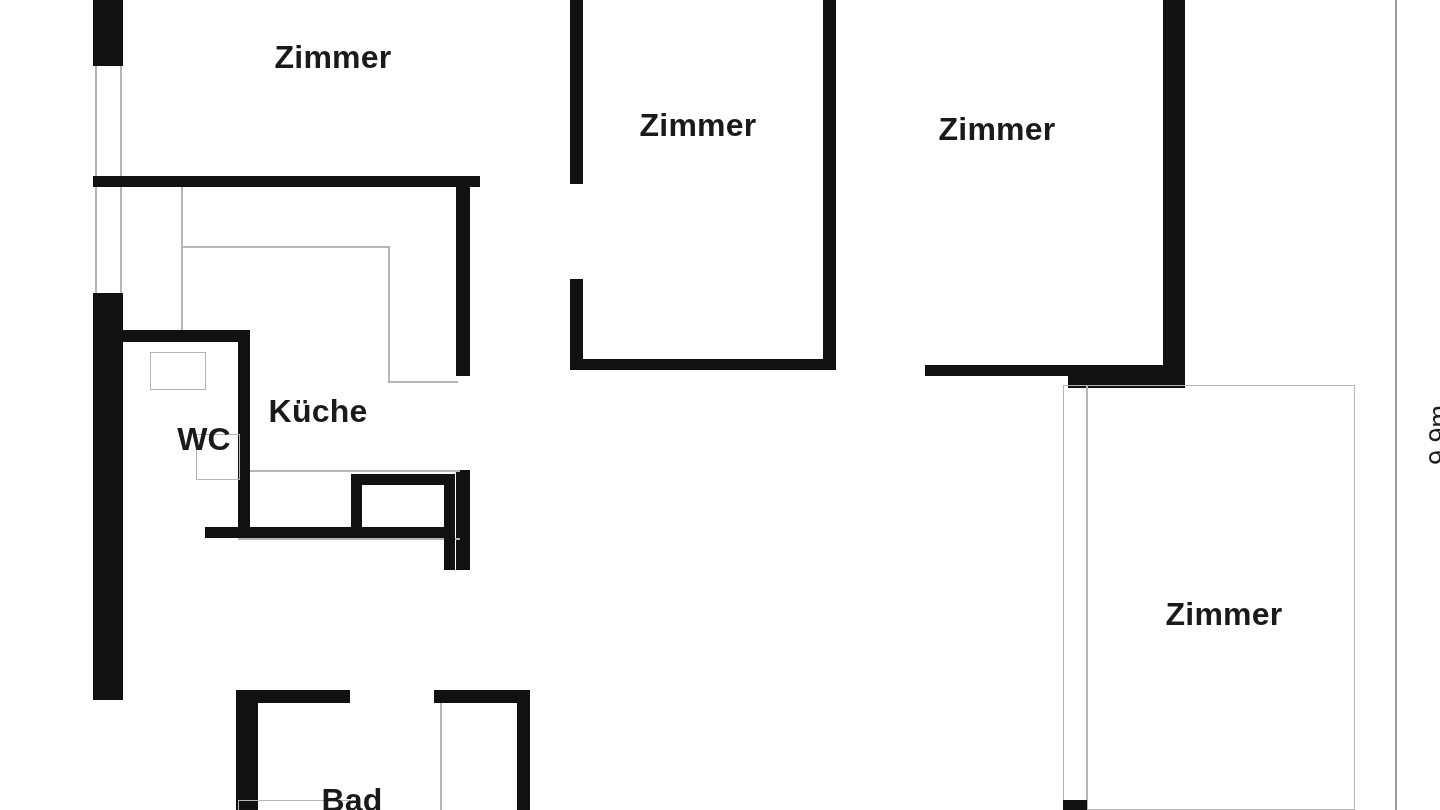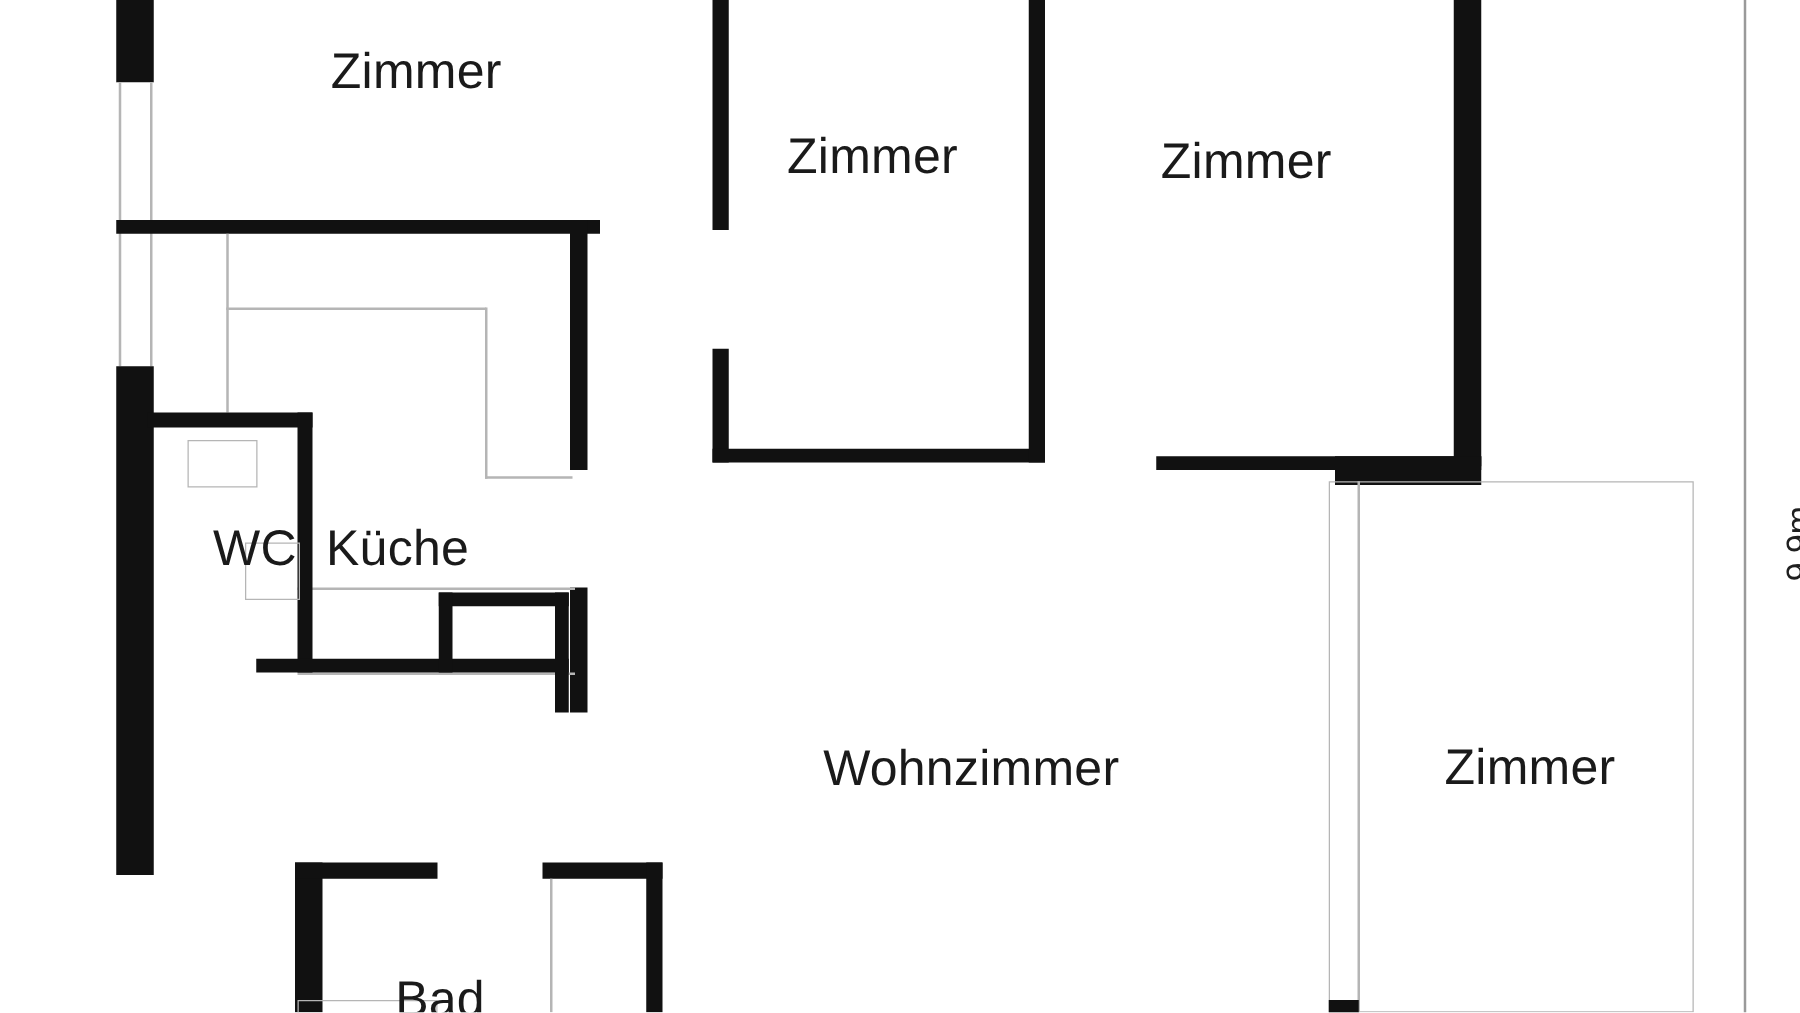--- a/index.html
+++ b/index.html
@@ -36,22 +36,22 @@
   }
   .vline {
     position: absolute;
     background: #b5b5b5;
     width: 1.5px;
   }
   
   .label {
     position: absolute;
     color: #1a1a1a;
-    font-size: 40px;
-    font-weight: 400;
+    font-size: 32px;
+    font-weight: 700;
     letter-spacing: 0.2px;
     white-space: nowrap;
     line-height: 1;
     font-family: "Liberation Sans", sans-serif;
   }
   .label.centered {
     transform: translate(-50%, -50%);
   }
   
   .dim-line {
@@ -134,23 +134,22 @@
 
   <div class="dim-line" style="left:1395px; top:-10px; height:830px;"></div>
   <div class="dim-text" style="left:1424px; top:465px;">9.9m</div>
 
   <div class="label centered" style="left:333px; top:57px;">Zimmer</div>
 
   <div class="label centered" style="left:698px; top:125px;">Zimmer</div>
 
   <div class="label centered" style="left:997px; top:129px;">Zimmer</div>
 
-  <div class="label centered" style="left:318px; top:411px;margin-top:28px;">Küche</div>
+  <div class="label centered" style="left:318px; top:411px;">Küche</div>
 
   <div class="label centered" style="left:160px; top:439px;margin-left:44px;">WC</div>
 
-  <div class="label centered" style="left:777px; top:615px;">Wohnzimmer</div>
 
   <div class="label centered" style="left:1224px; top:614px;">Zimmer</div>
 
   <div class="label centered" style="left:352px; top:800px;">Bad</div>
 
 </div>
 
 </body></html>

